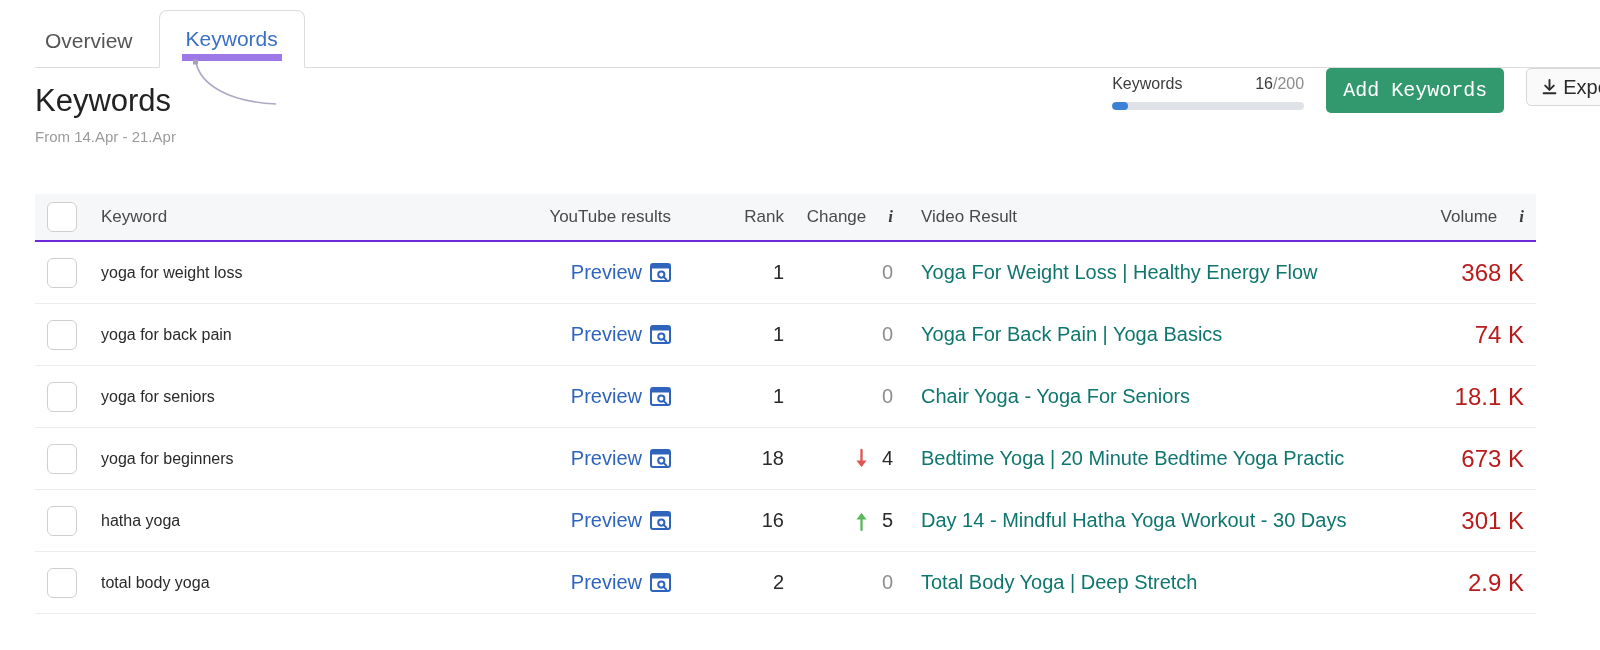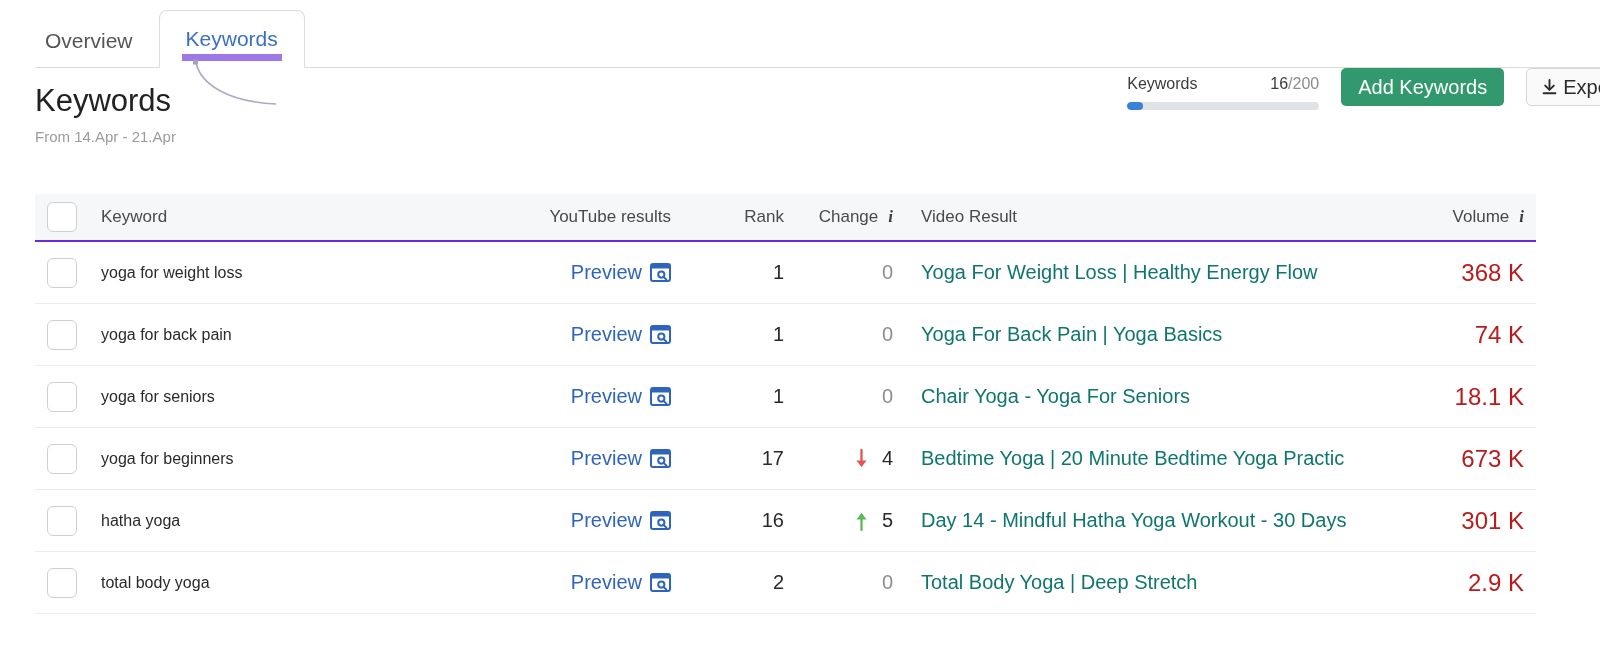--- a/index.html
+++ b/index.html
@@ -131,25 +131,25 @@
     width: 8%;
     background: #3b82d6;
     border-radius: 5px;
   }
   .btn-add {
     background: #32996f;
     color: #ffffff;
     font-size: 20px;
     border: none;
     border-radius: 5px;
-    height: 38px;
+    height: 45px;
     padding: 0 17px;
     cursor: pointer;
     white-space: nowrap;
-    font-family: Liberation Sans, sans-serif;
+    font-family: Liberation Mono, monospace;
   }
   .btn-export {
     background: #fafafa;
     color: #2b2b2b;
     font-size: 20px;
     border: 1px solid #d7d7d7;
     border-radius: 5px;
     height: 38px;
     padding: 0 14px 0 12px;
     cursor: pointer;
@@ -185,21 +185,21 @@
   .c-yt { width: 155px; text-align: right; }
   .c-rank { width: 113px; text-align: right; }
   .c-change { width: 115px; text-align: right; padding-right: 6px; }
   .c-video { width: 450px; padding-left: 22px; }
   .c-volume { flex: 1; text-align: right; padding-right: 12px; }
 
   .hcell {
     font-size: 17px;
     color: #4a4a4a;
   }
-  .hcell.ico { display: flex; align-items: center; justify-content: flex-end; gap: 10px; }
+  .hcell.ico { display: flex; align-items: center; justify-content: flex-end; gap: 22px; }
   .hcell.left { text-align: left; }
 
   .info-i {
     font-family: "Liberation Serif", serif;
     font-style: italic;
     font-weight: bold;
     font-size: 17px;
     color: #3c3c3c;
     cursor: pointer;
   }
@@ -419,21 +419,21 @@
         <span>Preview</span>
         <svg width="21" height="19" viewBox="0 0 21 19">
     <rect x="1" y="1" width="19" height="17" rx="2" fill="none" stroke="#2f64bd" stroke-width="2"></rect>
     <rect x="1" y="1" width="19" height="4.5" fill="#2f64bd"></rect>
     <circle cx="11.3" cy="11.6" r="3.1" fill="none" stroke="#2f64bd" stroke-width="2"></circle>
     <path d="M13.7 14 L 16.4 16.6" stroke="#2f64bd" stroke-width="2" stroke-linecap="round"></path>
   </svg>
       </span>
     </div>
     <div class="c-rank">
-      <span class="rank-val">17</span>
+      <span class="rank-val">18</span>
     </div>
     <div class="c-change change-cell">
           <svg width="17" height="22" viewBox="0 0 17 22">
       <path d="M8.5 2 V 17" stroke="#e0554f" stroke-width="2.3" stroke-linecap="round"></path>
       <path d="M3.4 12.4 L 8.5 19 L 13.6 12.4" fill="#e0554f"></path>
     </svg>
           <span class="change-val">4</span>
         </div>
     <div class="c-video">
       <span class="video-text">Bedtime Yoga | 20 Minute Bedtime Yoga Practic</span>

